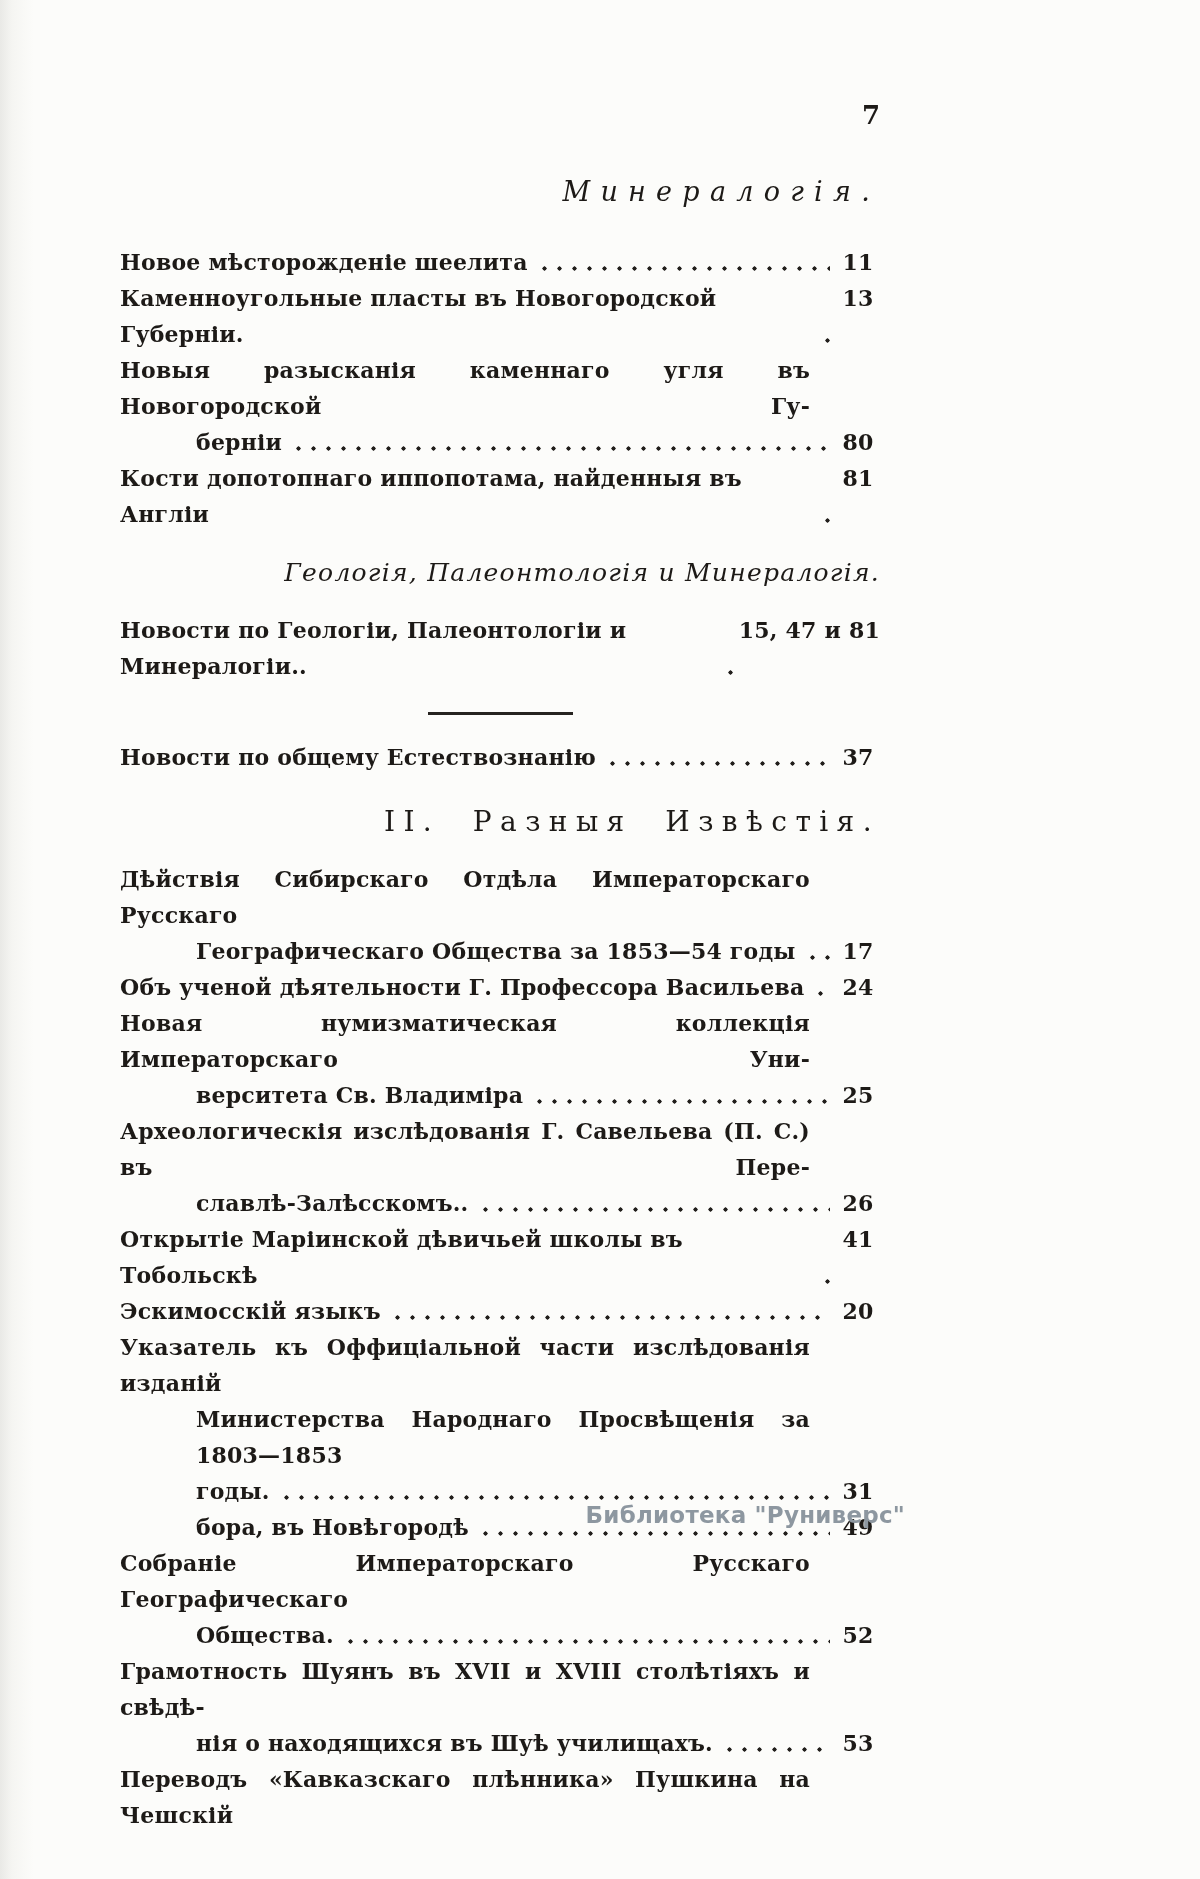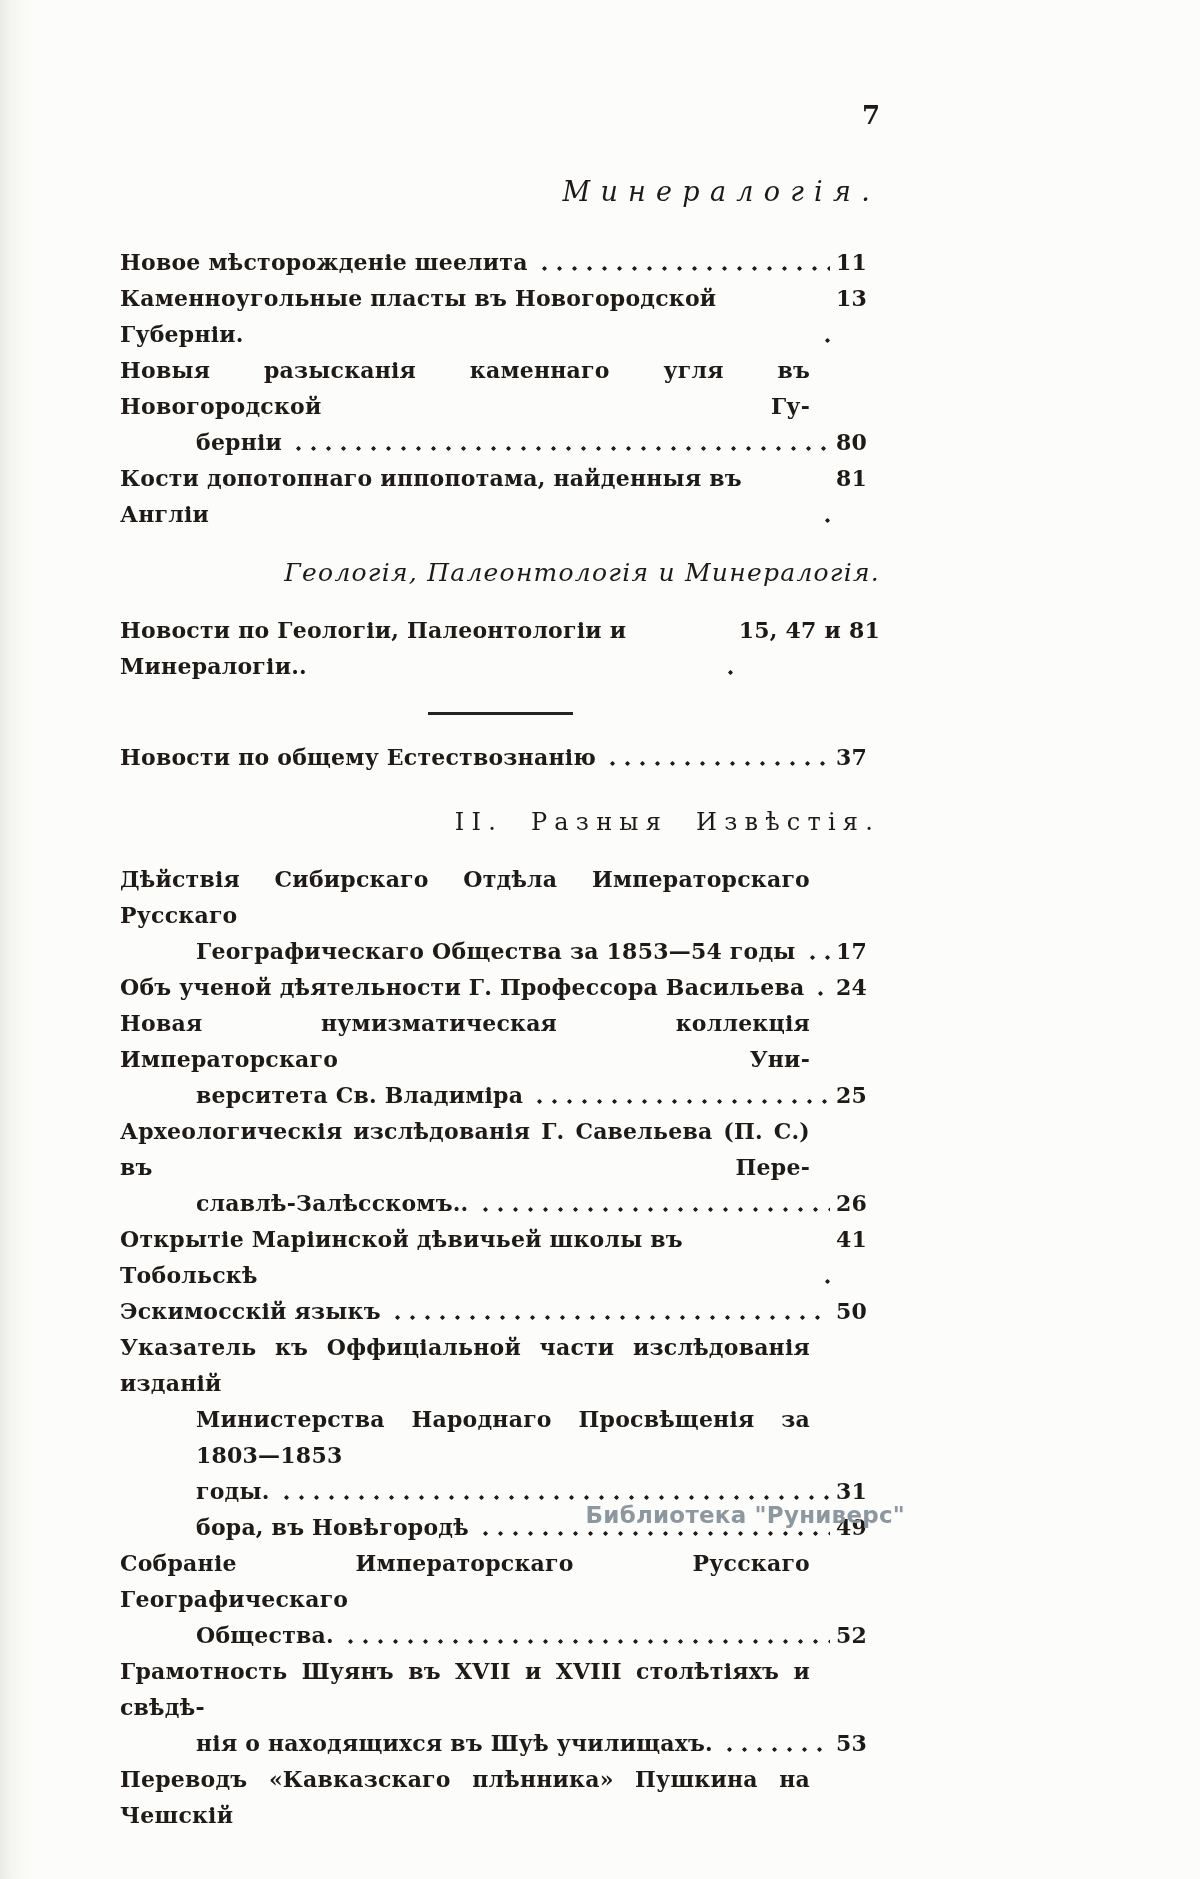--- a/index.html
+++ b/index.html
@@ -20,30 +20,30 @@
     font-size:26px;font-weight:bold;
   }
   .content{
     position:absolute;left:120px;top:176px;width:760px;
     font-size:22px;font-weight:bold;line-height:36px;
     letter-spacing:.01em;
   }
   .h{text-align:right;font-weight:normal}
   .h1{font-style:italic;font-size:27px;line-height:32px;letter-spacing:.38em;margin:0 0 36px}
   .h2{font-style:italic;font-size:25px;line-height:30px;letter-spacing:.05em;margin:26px 0 24px}
-  .h3{font-size:24px;line-height:30px;letter-spacing:.30em;word-spacing:.55em;margin:32px 0 24px}
+  .h3{font-size:28px;line-height:30px;letter-spacing:.30em;word-spacing:.55em;margin:32px 0 24px}
   .row{display:flex;align-items:baseline}
   .row .t{flex:0 1 auto}
   .leader{
     flex:1 1 auto;min-width:10px;height:5px;align-self:flex-end;
     margin:0 6px 9px 9px;
     background-image:radial-gradient(circle,#221f1c 1.9px,transparent 2.3px);
     background-size:15px 5px;background-repeat:repeat-x;background-position:0 50%;
   }
-  .pg{flex:0 0 auto;min-width:44px;text-align:left}
+  .pg{flex:0 0 auto;min-width:44px;text-align:center}
   .jline{width:690px;text-align:justify;text-align-last:justify}
   .cont{padding-left:76px;box-sizing:border-box}
   .rule{width:145px;border-top:3px solid #262320;margin:28px auto 24px}
   .footer{
     position:absolute;top:1502px;right:295px;
     font-family:"DejaVu Sans", sans-serif;font-weight:bold;
     font-size:23px;color:#8d97a0;letter-spacing:.01em;
   }
 </style>
 </head>
@@ -130,21 +130,21 @@
 
     <div class="row">
       <span class="t">Открытіе Маріинской дѣвичьей школы въ Тобольскѣ</span>
       <span class="leader"></span>
       <span class="pg">41</span>
     </div>
 
     <div class="row">
       <span class="t">Эскимосскій языкъ</span>
       <span class="leader"></span>
-      <span class="pg">50</span>
+      <span class="pg">20</span>
     </div>
 
     <div class="jline">Указатель къ Оффиціальной части изслѣдованія изданій</div>
     <div class="jline cont">Министерства Народнаго Просвѣщенія за 1803—1853</div>
     <div class="row cont">
       <span class="t">годы.</span>
       <span class="leader"></span>
       <span class="pg">31</span>
     </div>
 

